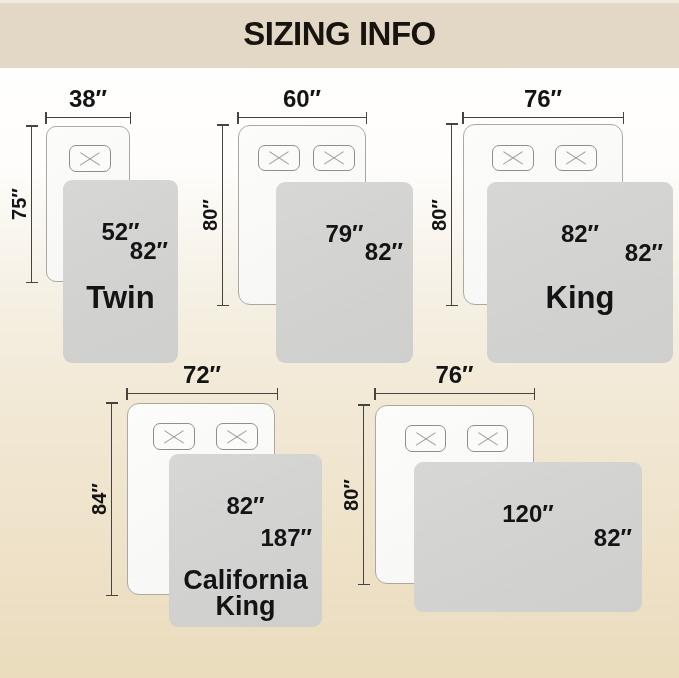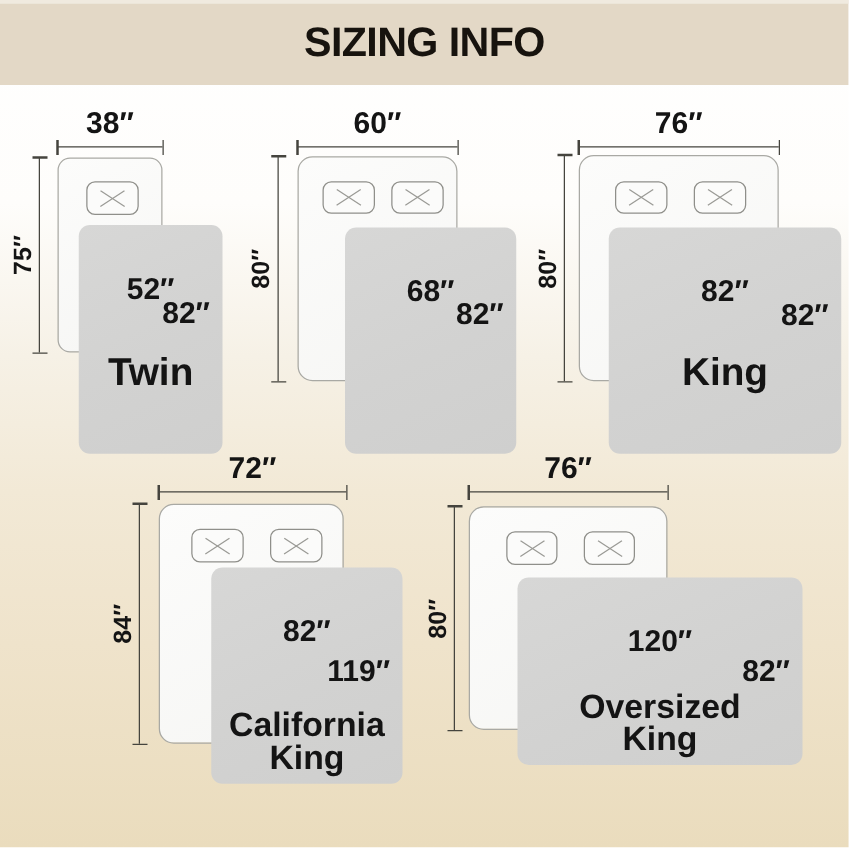--- a/index.html
+++ b/index.html
@@ -125,21 +125,21 @@
       <span class="dim-label">60″</span>
     </div>
     <div class="dim-v" style="left:222px;top:125px;height:180px">
       <span class="dim-label">80″</span>
     </div>
     <div class="bed" style="left:238px;top:125px;width:128px;height:180px">
       <div class="pillow" style="left:19px;top:19px;width:42px;height:26px"></div>
       <div class="pillow" style="left:74px;top:19px;width:42px;height:26px"></div>
     </div>
     <div class="blanket" style="left:276px;top:182px;width:137px;height:181px">
-      <span class="w-label">68″</span>
+      <span class="w-label">79″</span>
       <span class="l-label" style="top:56px">82″</span>
     </div>
   </div>
 
   <div>
     <div class="dim-h" style="left:463px;top:117px;width:160px">
       <span class="dim-label">76″</span>
     </div>
     <div class="dim-v" style="left:451px;top:124px;height:181px">
       <span class="dim-label">80″</span>
@@ -161,37 +161,36 @@
     </div>
     <div class="dim-v" style="left:111px;top:403px;height:192px">
       <span class="dim-label">84″</span>
     </div>
     <div class="bed" style="left:127px;top:403px;width:148px;height:192px">
       <div class="pillow" style="left:25px;top:19px;width:42px;height:27px"></div>
       <div class="pillow" style="left:88px;top:19px;width:42px;height:27px"></div>
     </div>
     <div class="blanket" style="left:169px;top:454px;width:153px;height:173px">
       <span class="w-label">82″</span>
-      <span class="l-label" style="top:70px">119″</span>
+      <span class="l-label" style="top:70px">187″</span>
       <span class="name name-2line" style="width:150px">California King</span>
     </div>
   </div>
 
   <div>
     <div class="dim-h" style="left:375px;top:393px;width:159px">
       <span class="dim-label">76″</span>
     </div>
     <div class="dim-v" style="left:363px;top:405px;height:179px">
       <span class="dim-label">80″</span>
     </div>
     <div class="bed" style="left:375px;top:405px;width:159px;height:179px">
       <div class="pillow" style="left:29px;top:19px;width:41px;height:27px"></div>
       <div class="pillow" style="left:91px;top:19px;width:41px;height:27px"></div>
     </div>
     <div class="blanket" style="left:414px;top:462px;width:228px;height:150px">
       <span class="w-label">120″</span>
       <span class="l-label" style="top:62px">82″</span>
-      <span class="name name-2line" style="width:170px">Oversized King</span>
     </div>
   </div>
 
 
 </div>
 
 </body></html>

